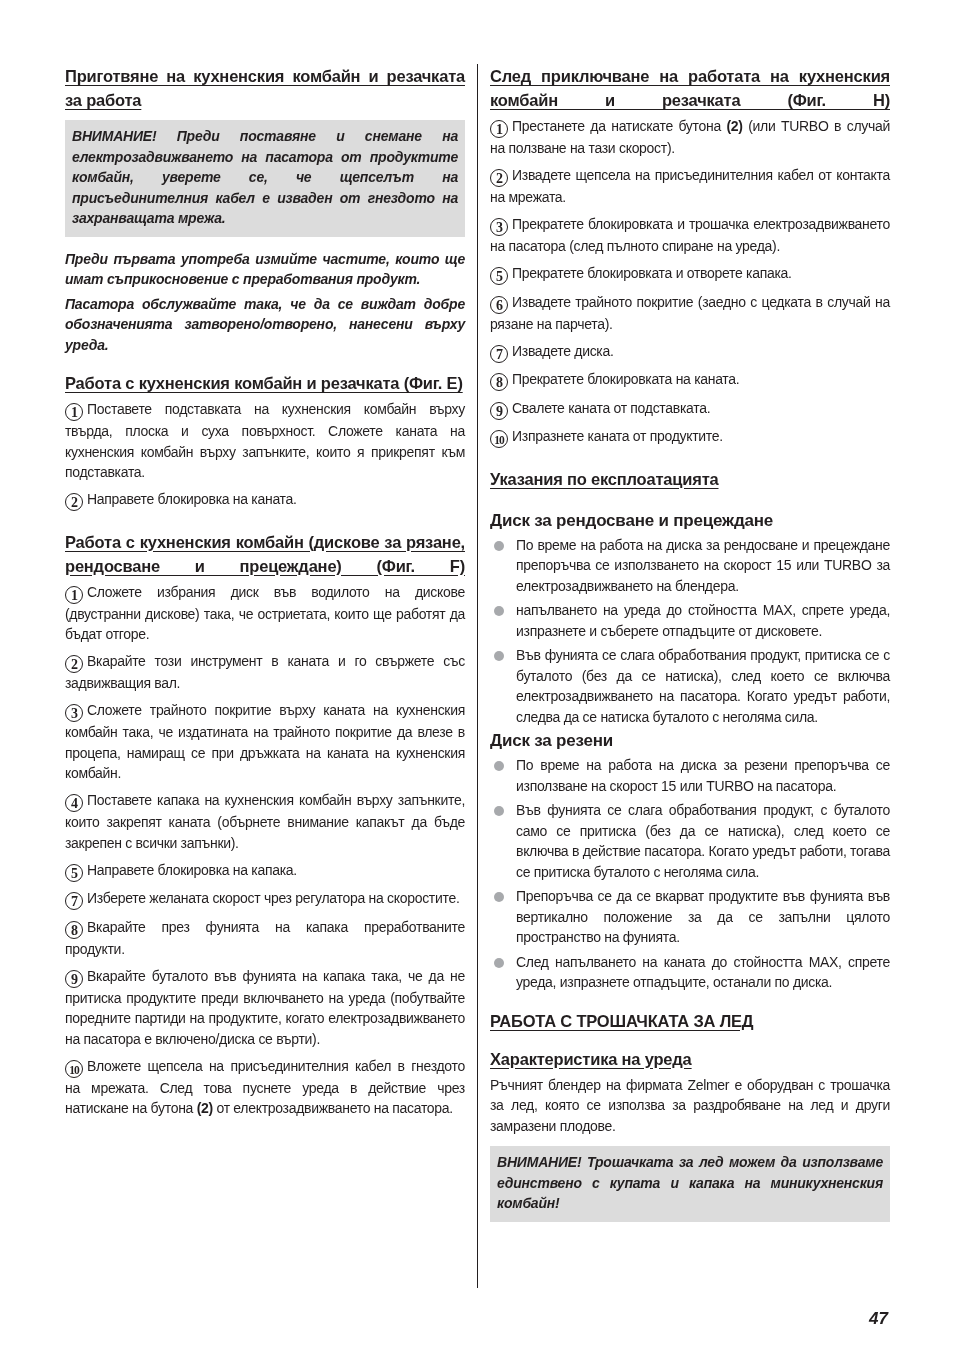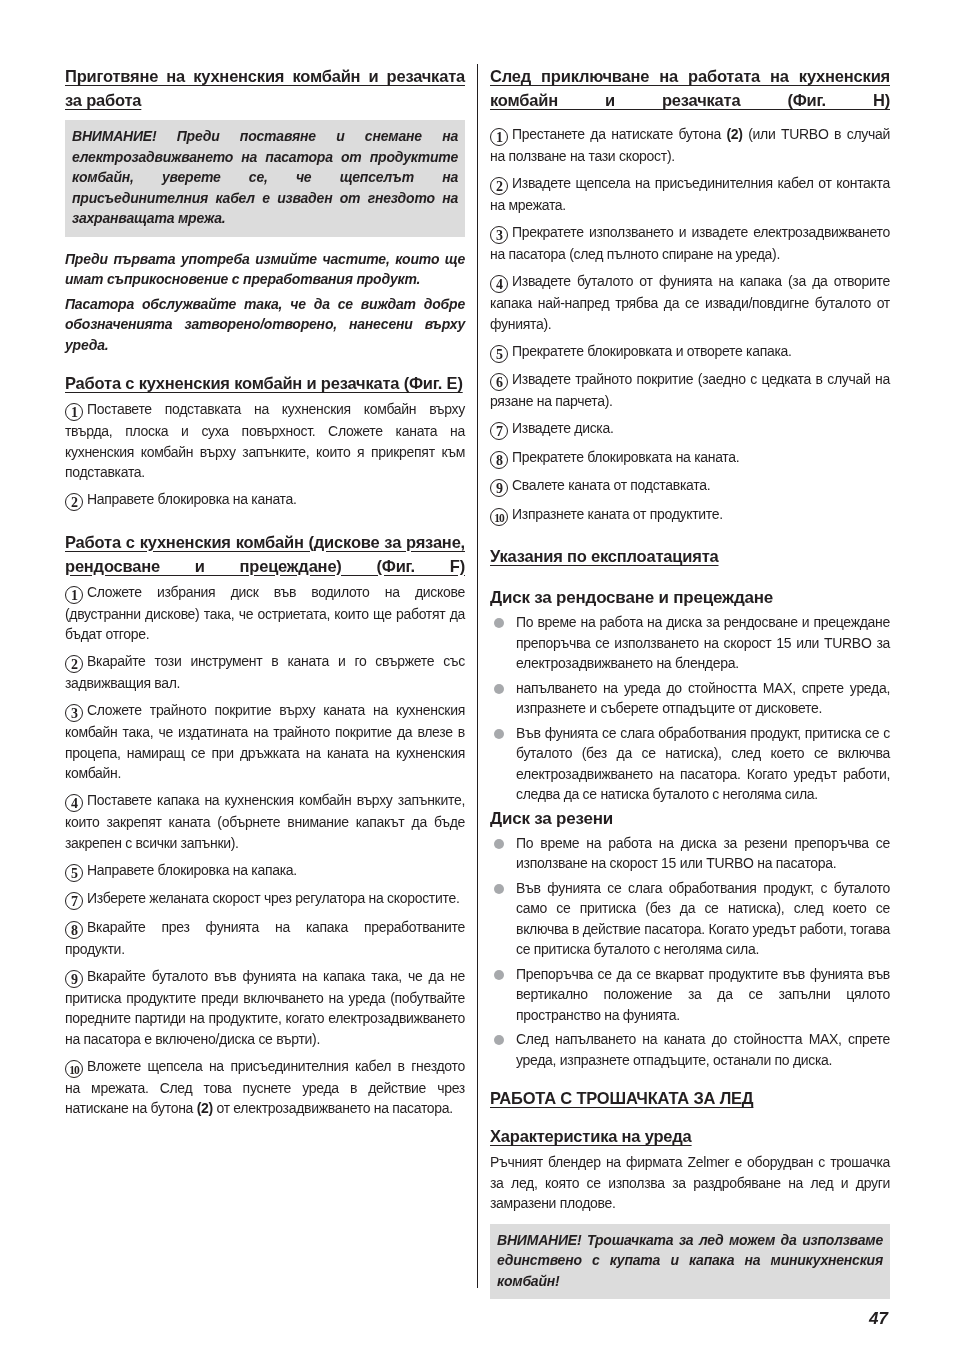--- a/index.html
+++ b/index.html
@@ -61,25 +61,24 @@
   <div class="step"><span class="num">3</span><span>Сложете трайното покритие върху каната на кухненския комбайн така, че издатината на трайното покритие да влезе в процепа, намиращ се при дръжката на каната на кухненския комбайн.</span></div>
   <div class="step"><span class="num">4</span><span>Поставете капака на кухненския комбайн върху запънките, които закрепят каната (обърнете внимание капакът да бъде закрепен с всички запънки).</span></div>
   <div class="step"><span class="num">5</span><span>Направете блокировка на капака.</span></div>
   <div class="step"><span class="num">7</span><span>Изберете желаната скорост чрез регулатора на скоростите.</span></div>
   <div class="step"><span class="num">8</span><span>Вкарайте през фунията на капака преработваните продукти.</span></div>
   <div class="step"><span class="num">9</span><span>Вкарайте буталото във фунията на капака така, че да не притиска продуктите преди включването на уреда (побутвайте поредните партиди на продуктите, когато електрозадвижването на пасатора е включено/диска се върти).</span></div>
   <div class="step"><span class="num ten">10</span><span>Вложете щепсела на присъединителния кабел в гнездото на мрежата. След това пуснете уреда в действие чрез натискане на бутона </span><b>(2)</b><span> от електрозадвижването на пасатора.</span></div>
 </div>
 
 <div class="col right">
-  <div class="h2 just" style="margin-bottom:12px">След приключване на работата на кухненския комбайн и резачката (Фиг. H)</div>
+  <div class="h2 just" style="margin-bottom:4px">След приключване на работата на кухненския комбайн и резачката (Фиг. H)</div>
   <div class="step"><span class="num">1</span><span>Престанете да натискате бутона </span><b>(2)</b><span> (или TURBO в случай на ползване на тази скорост).</span></div>
   <div class="step"><span class="num">2</span><span>Извадете щепсела на присъединителния кабел от контакта на мрежата.</span></div>
-  <div class="step"><span class="num">3</span><span>Прекратете използването и извадете електрозадвижването на пасатора (след пълното спиране на уреда).</span></div>
-  <div class="step"><span class="num">4</span><span>Извадете буталото от фунията на капака (за да отворите капака най-напред трябва да се извади/повдигне буталото от фунията).</span></div>
+  <div class="step"><span class="num">3</span><span>Прекратете блокировката и трошачка електрозадвижването на пасатора (след пълното спиране на уреда).</span></div>
   <div class="step"><span class="num">5</span><span>Прекратете блокировката и отворете капака.</span></div>
   <div class="step"><span class="num">6</span><span>Извадете трайното покритие (заедно с цедката в случай на рязане на парчета).</span></div>
   <div class="step"><span class="num">7</span><span>Извадете диска.</span></div>
   <div class="step"><span class="num">8</span><span>Прекратете блокировката на каната.</span></div>
   <div class="step"><span class="num">9</span><span>Свалете каната от подставката.</span></div>
   <div class="step"><span class="num ten">10</span><span>Изпразнете каната от продуктите.</span></div>
   <div class="gap-m"></div>
 
   <div class="h2" style="margin-bottom:20px">Указания по експлоатацията</div>
   <div class="h3">Диск за рендосване и прецеждане</div>

